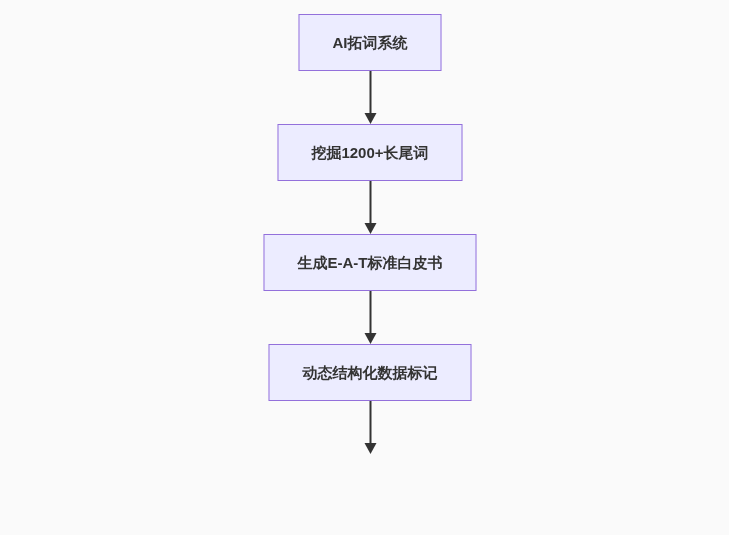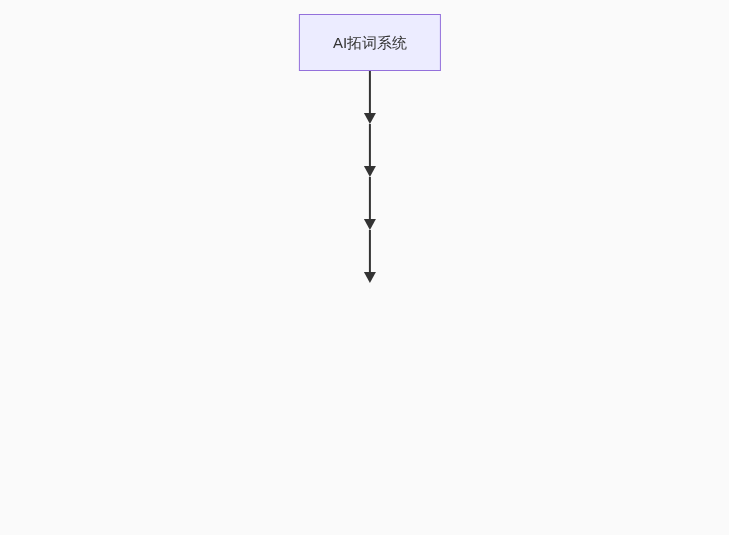--- a/index.html
+++ b/index.html
@@ -9,20 +9,21 @@
   body {
     font-family: "Liberation Sans", "DejaVu Sans", sans-serif;
     background: #fafafa;
   }
   .canvas {
     position: relative;
     width: 729px;
     height: 535px;
     background: #fafafa;
     overflow: hidden;
+    font-weight: bold;
   }
   .flowchart {
     position: absolute;
     top: 14px;
     left: 370px;
     transform: translateX(-50%);
     display: flex;
     flex-direction: column;
     align-items: center;
   }
@@ -50,32 +51,35 @@
 <div class="canvas">
   <div class="flowchart">
 
     <div class="flow-node">AI拓词系统</div>
 
     <svg class="flow-arrow" viewBox="0 0 14 53" xmlns="http://www.w3.org/2000/svg">
       <line x1="7" y1="0" x2="7" y2="43" stroke="#333333" stroke-width="2"></line>
       <path d="M7 53 L1 42 L13 42 Z" fill="#333333"></path>
     </svg>
 
+    <div class="flow-node">挖掘1200+长尾词</div>
 
     <svg class="flow-arrow" viewBox="0 0 14 53" xmlns="http://www.w3.org/2000/svg">
       <line x1="7" y1="0" x2="7" y2="43" stroke="#333333" stroke-width="2"></line>
       <path d="M7 53 L1 42 L13 42 Z" fill="#333333"></path>
     </svg>
 
+    <div class="flow-node">生成E-A-T标准白皮书</div>
 
     <svg class="flow-arrow" viewBox="0 0 14 53" xmlns="http://www.w3.org/2000/svg">
       <line x1="7" y1="0" x2="7" y2="43" stroke="#333333" stroke-width="2"></line>
       <path d="M7 53 L1 42 L13 42 Z" fill="#333333"></path>
     </svg>
 
+    <div class="flow-node">动态结构化数据标记</div>
 
     <svg class="flow-arrow" viewBox="0 0 14 53" xmlns="http://www.w3.org/2000/svg">
       <line x1="7" y1="0" x2="7" y2="43" stroke="#333333" stroke-width="2"></line>
       <path d="M7 53 L1 42 L13 42 Z" fill="#333333"></path>
     </svg>
 
 
   </div>
 </div>
 

